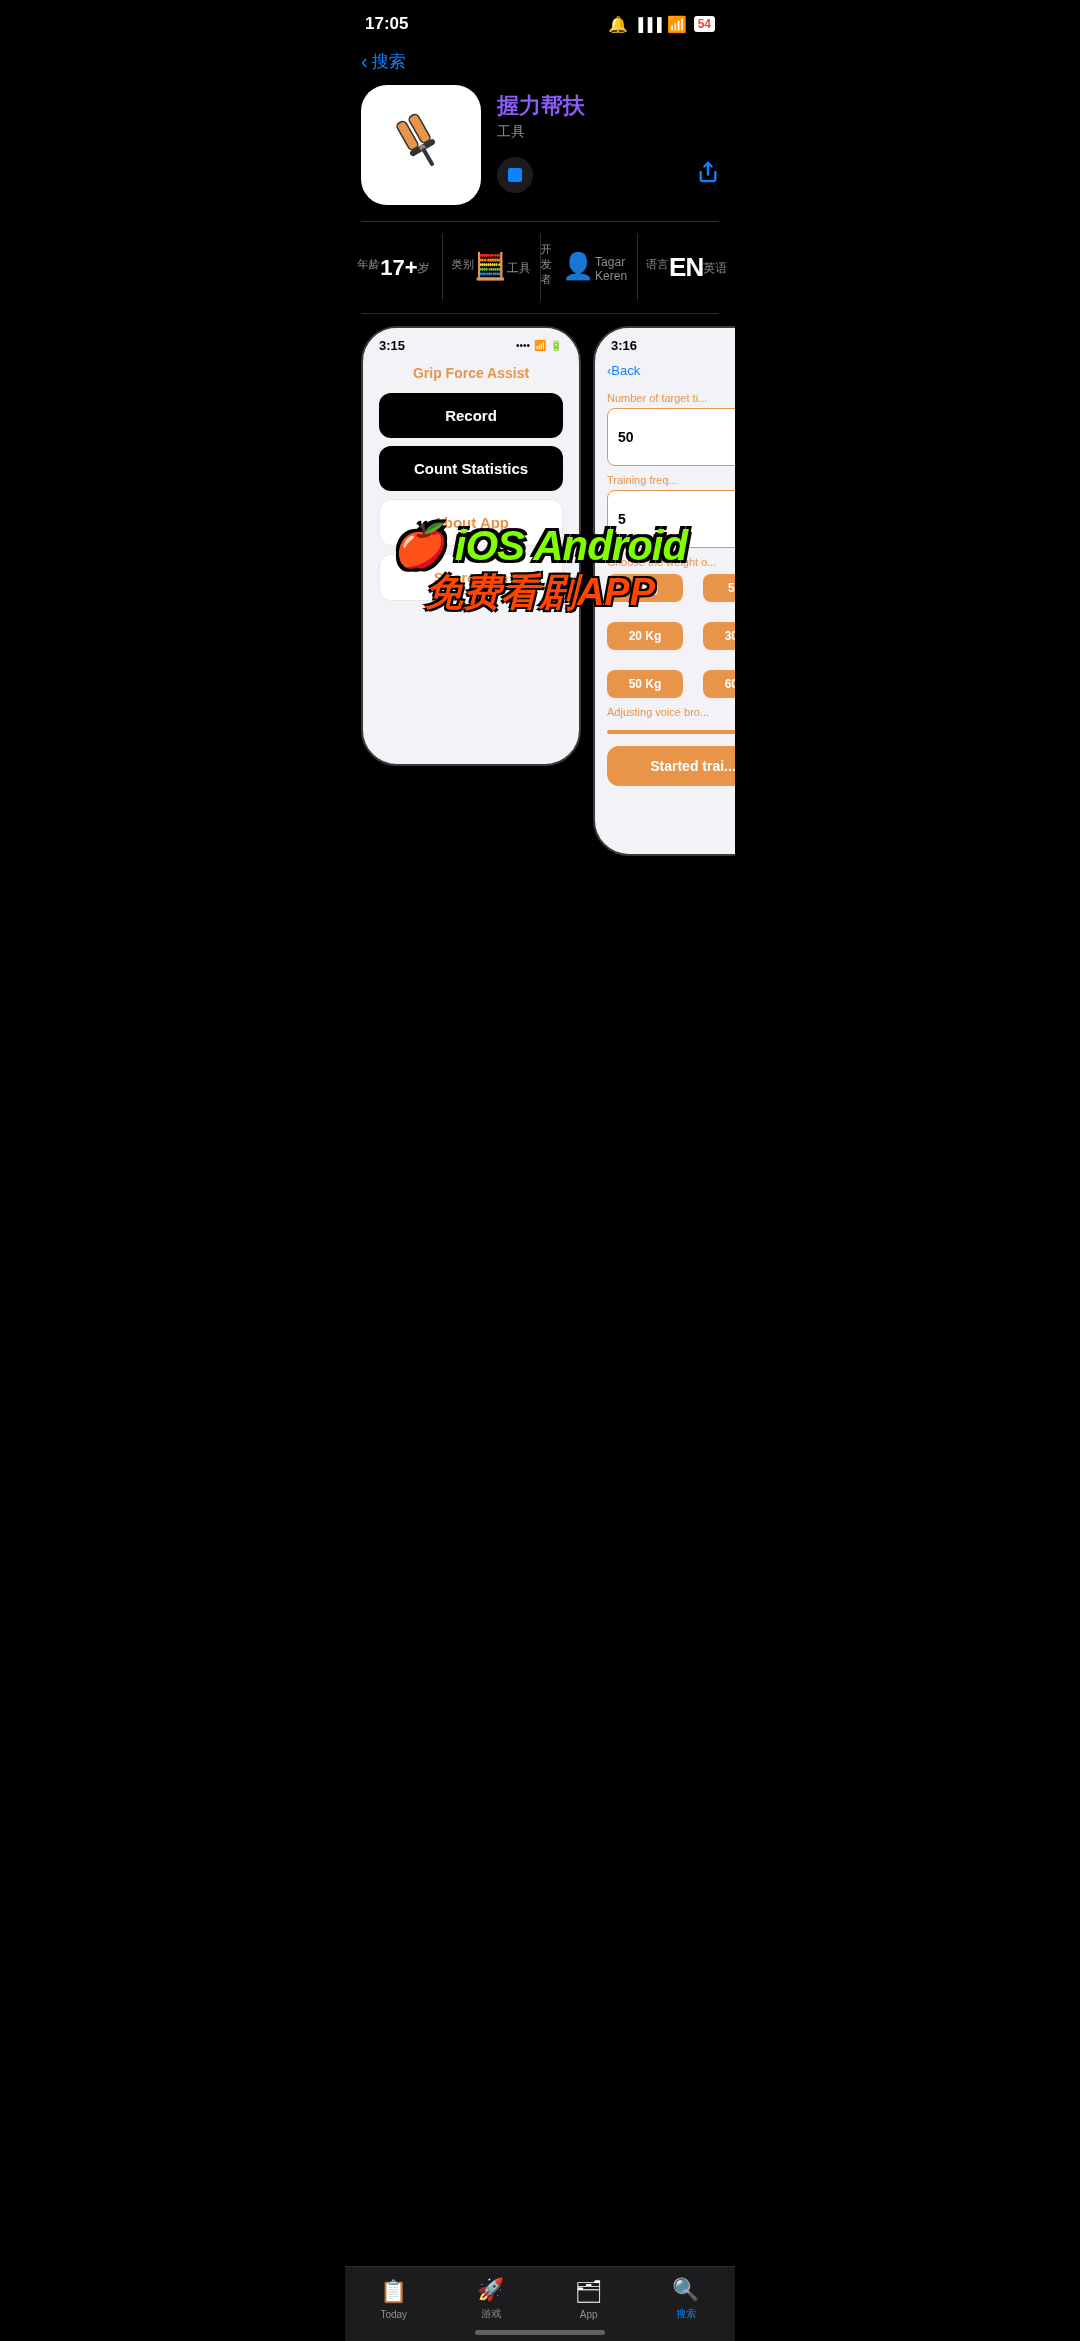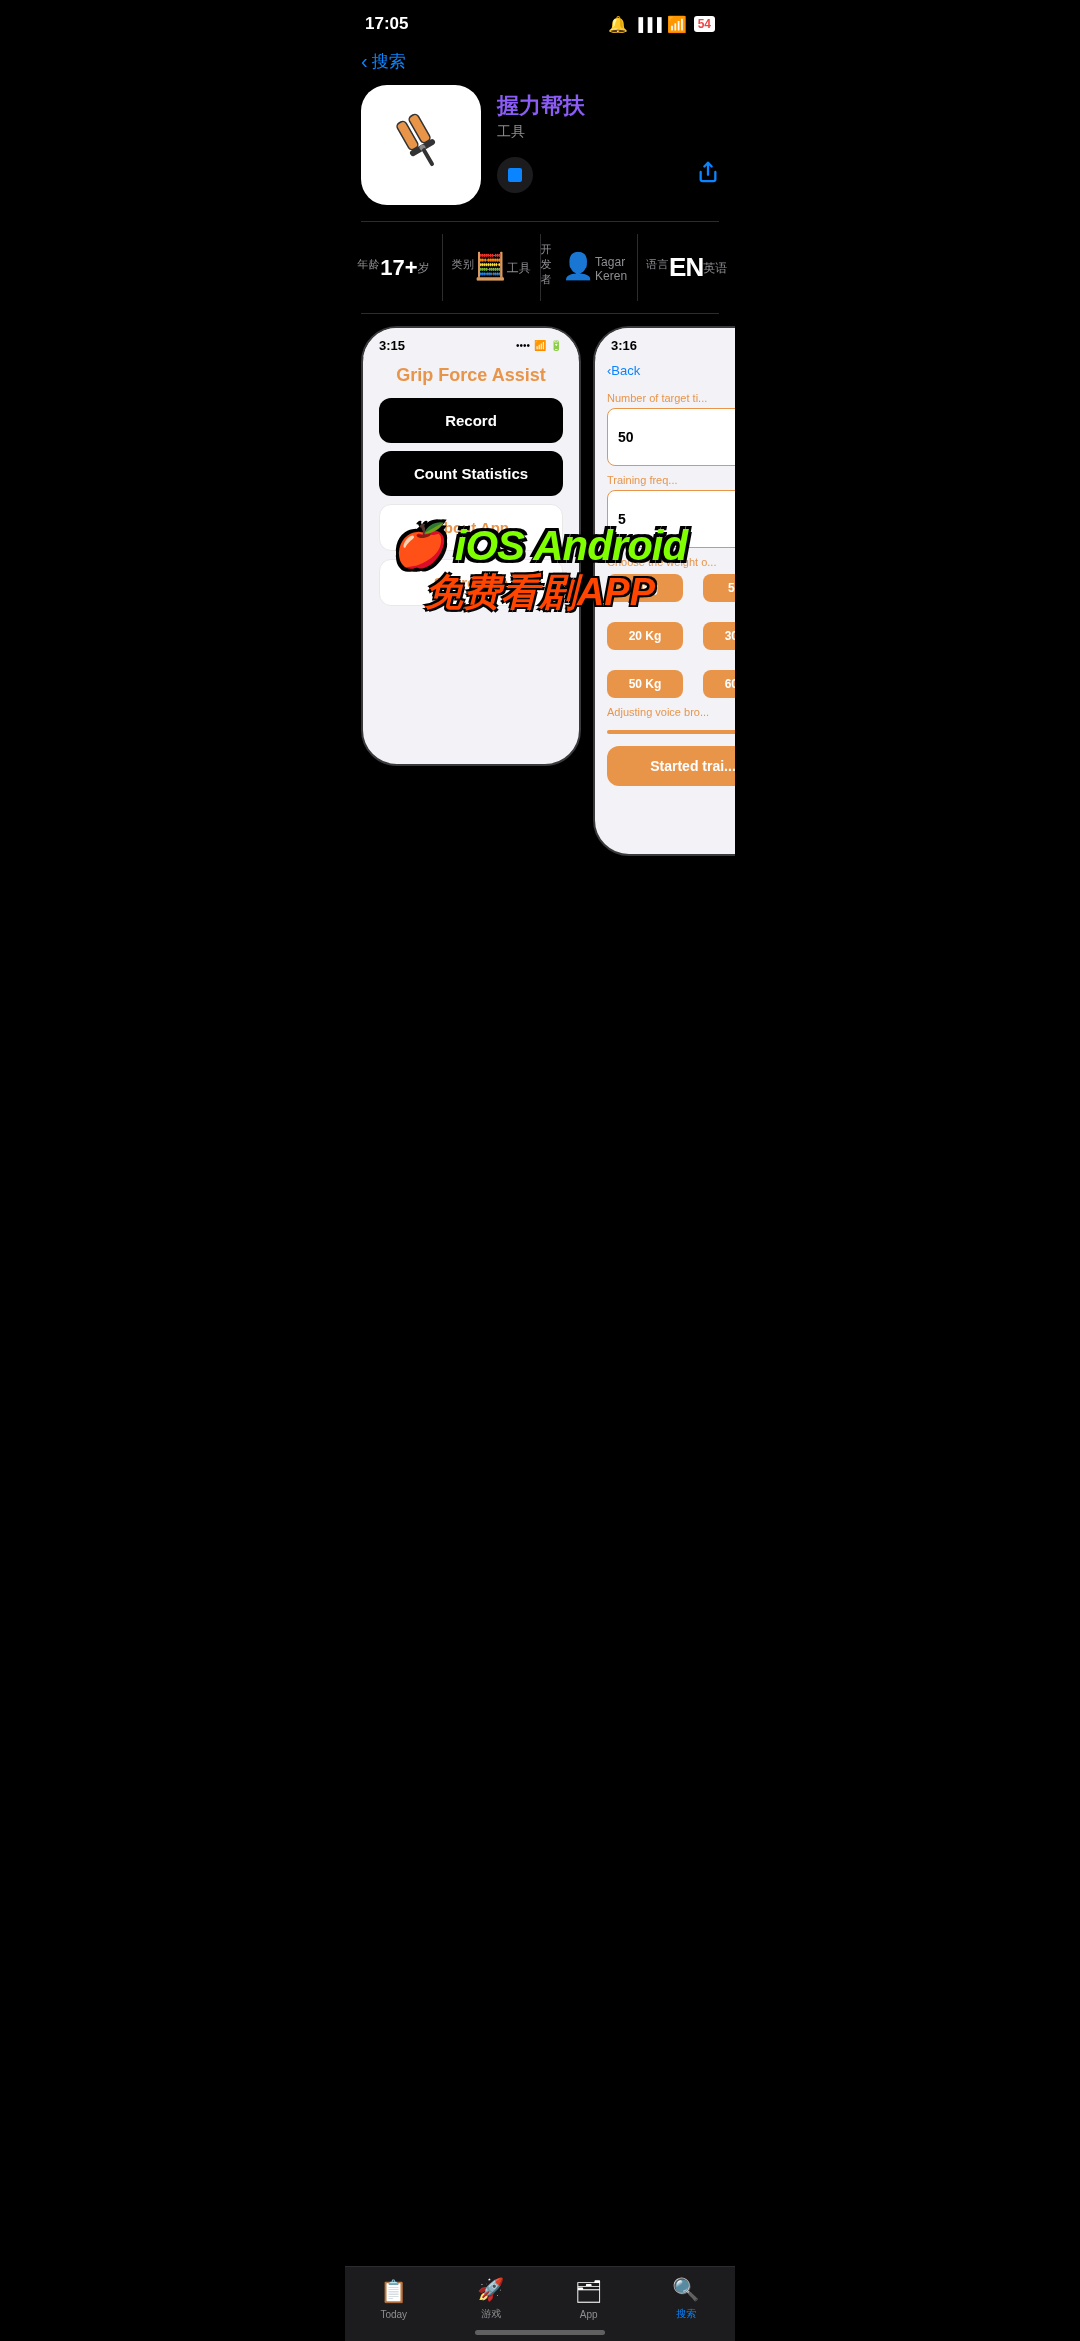--- a/index.html
+++ b/index.html
@@ -221,21 +221,21 @@
       align-items: center;
       gap: 4px;
       font-size: 10px;
       color: #000;
     }
 
     
     .grip-app-title {
       text-align: center;
       color: #e8954a;
-      font-size: 18px;
+      font-size: 14px;
       font-weight: 600;
       padding: 8px 0 4px;
     }
 
     .orange-btn {
       background: #000000;
       border-radius: 12px;
       margin: 8px 16px;
       padding: 14px 0;
       text-align: center;

